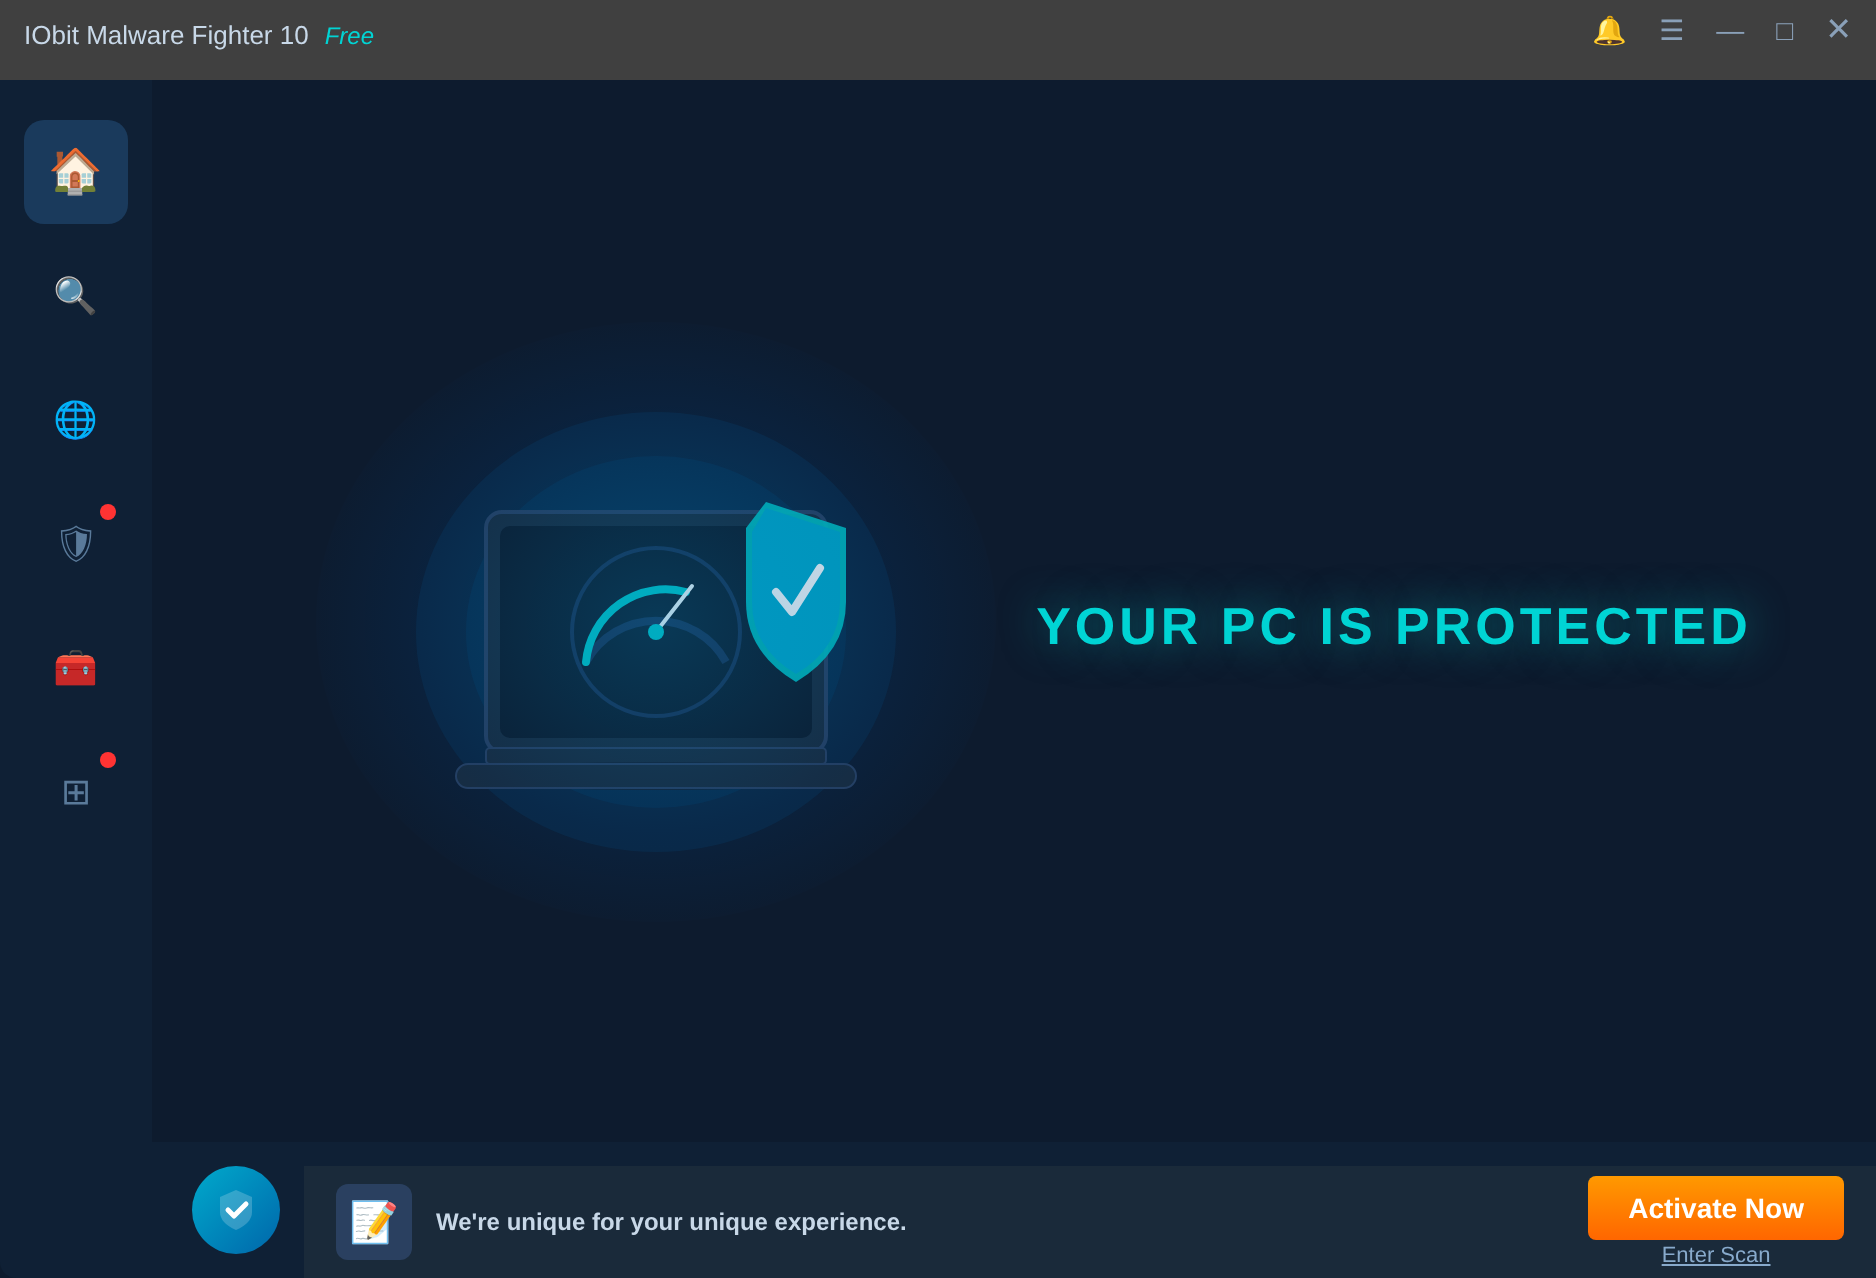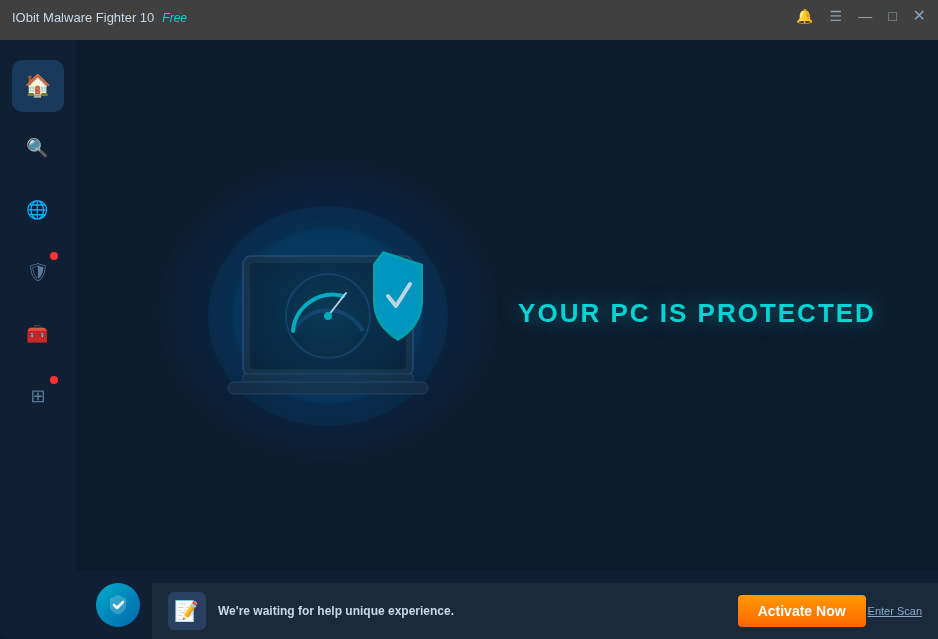--- a/index.html
+++ b/index.html
@@ -309,21 +309,21 @@
     }
     .enter-code {
       color: #88aacc;
       font-size: 11px;
       text-align: center;
       cursor: pointer;
       text-decoration: underline;
     }
     .bottom-right {
       display: flex;
-      flex-direction: row;
+      flex-direction: column;
       align-items: center;
       gap: 2px;
       flex-shrink: 0;
     }
   </style>
 </head>
 <body>
 
 <div class="title-bar">
   <div class="title-bar-left">
@@ -444,21 +444,21 @@
           <div class="toggle off"></div>
         </div>
       </div>
 
       <div style="margin-left:auto; color:#5a7a9a; cursor:pointer; font-size:12px;">▶</div>
     </div>
 
     <div class="bottom-bar">
       <div class="bottom-icon" style="color:#4a8ab0; font-size:20px;">📝</div>
       <div class="bottom-text">
-        <div class="bottom-text-main">We're waiting for help unique experience.</div>
+        <div class="bottom-text-main">We're unique for your unique experience.</div>
       </div>
       <div class="bottom-right">
         <button class="activate-btn">Activate Now</button>
         <span class="enter-code">Enter Scan</span>
       </div>
     </div>
   </div>
 </div>
 
 </body></html>

